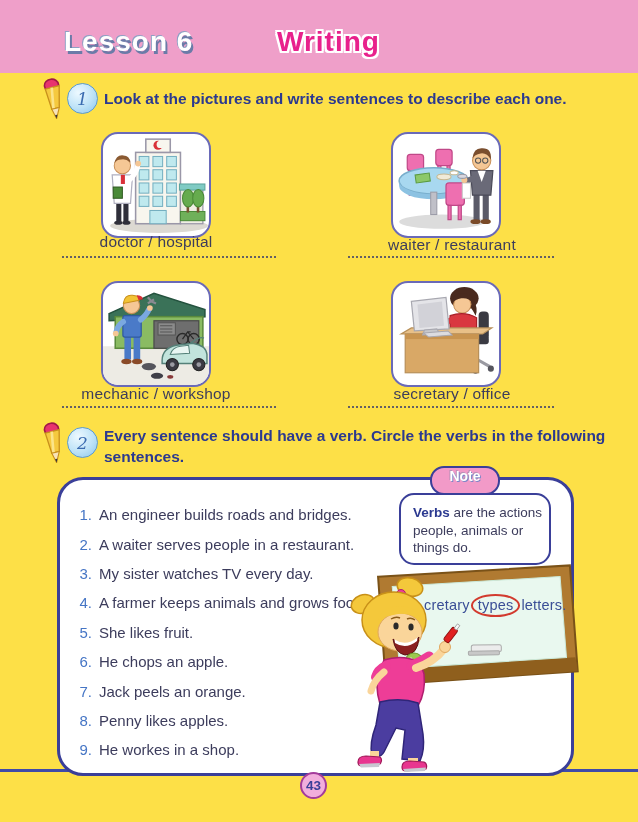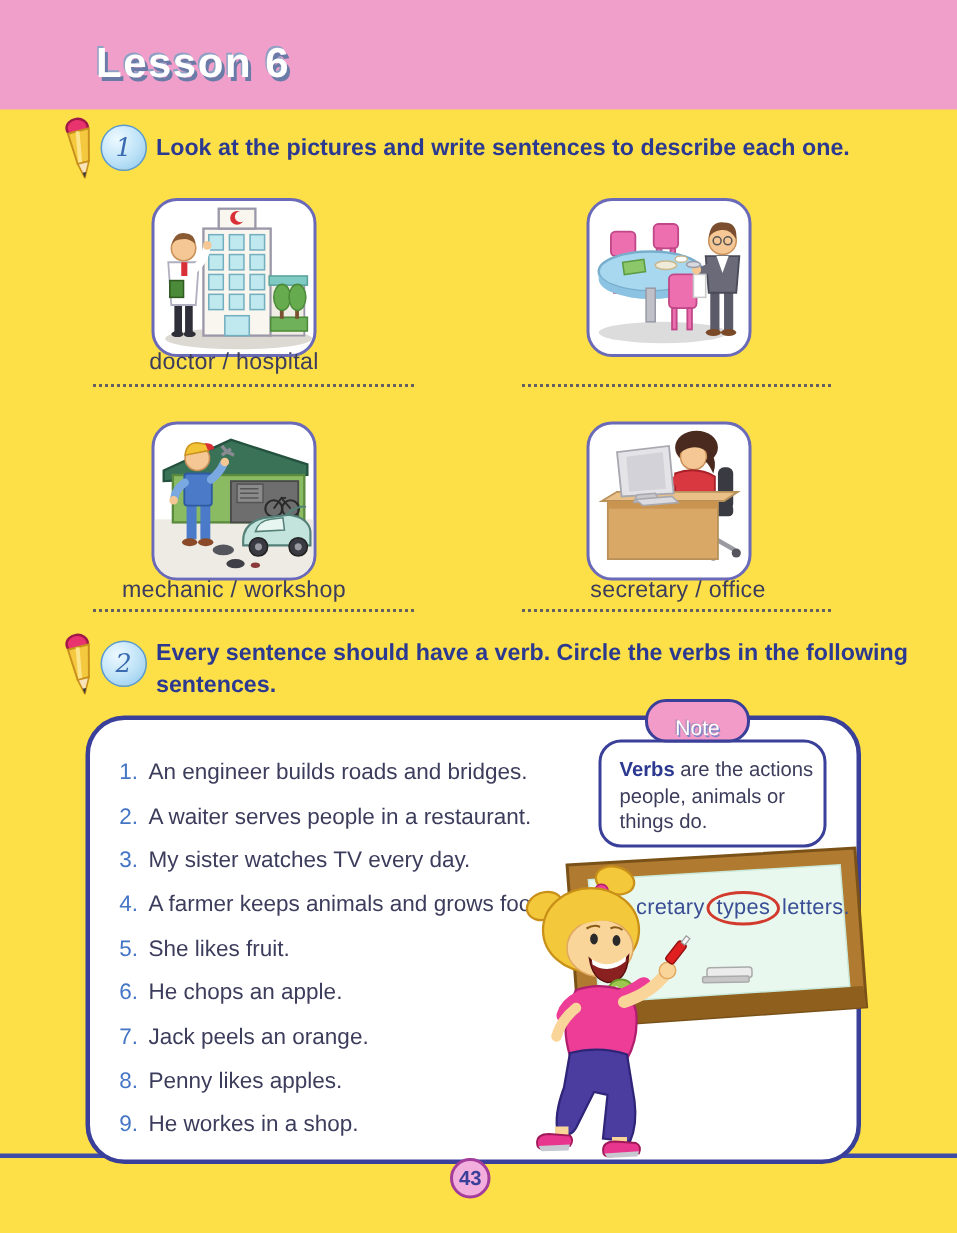--- a/index.html
+++ b/index.html
@@ -27,22 +27,22 @@
   .pic-frame{position:absolute;width:106px;height:102px;border:2px solid #6A6AB8;border-radius:17px;
         background:#ffffff;overflow:hidden;}
   .pic-frame svg{display:block;width:100%;height:100%;}
   .caption{position:absolute;width:212px;text-align:center;font-size:15.5px;color:#3C3C5C;letter-spacing:.2px;}
   .answer-dots{position:absolute;height:4px;border-bottom:2.5px dotted #4A4A6A;opacity:.85;}
 
   
   .big-box{position:absolute;left:57px;top:477px;width:511px;height:293px;border:3px solid #3A3F99;
         border-radius:26px;background:#ffffff;z-index:1;}
   .note-pill{position:absolute;left:430px;top:466px;width:66px;height:25px;background:#F29AC8;
-        border:2.5px solid #3A3F99;border-radius:14px;display:flex;align-items:flex-end;justify-content:center;
-        font-size:14px;font-weight:normal;color:#ffffff;z-index:5;
+        border:2.5px solid #3A3F99;border-radius:14px;display:flex;align-items:flex-start;justify-content:center;
+        font-size:14px;font-weight:bold;color:#ffffff;z-index:5;
         text-shadow:1px 1px 0 #7B86C8,-1px -1px 0 #B992B8;}
   .note-box{position:absolute;left:399px;top:493px;width:152px;height:72px;border:2.5px solid #3A3F99;
         border-radius:15px;background:#ffffff;z-index:2;padding:9px 6px 0 12px;box-sizing:border-box;
         font-size:13.5px;line-height:17.5px;color:#3C3C5C;}
   .note-box b{color:#2B3990;margin-top:32px;}
 
   .sentence-list{position:absolute;left:76px;top:500px;width:335px;margin:0;padding:0;list-style:none;z-index:2;}
   .sentence-list li{display:flex;height:29.4px;align-items:center;font-size:15px;color:#3C3C5C;}
   .snum{color:#4575C5;margin-right:7px;min-width:16px;text-align:right;}
 
@@ -59,20 +59,21 @@
         background:#F2AEDC;border:2.5px solid #A43C9B;display:flex;align-items:center;justify-content:center;
         font-size:13.5px;font-weight:bold;color:#3A3F99;z-index:6;box-sizing:border-box;}
 </style>
 </head>
 <body>
 
 <div class="page">
 
   <div class="banner">
     <div class="lesson-title">Lesson 6</div>
+    <div class="subject-title">Writing</div>
   </div>
 
   <svg class="ex-pencil" style="left:43px;top:77px;" viewBox="0 0 22 38">
     <g transform="rotate(-6 11 19)">
       <ellipse cx="9" cy="7" rx="6.5" ry="5.5" fill="#E8336E" stroke="#A01848" stroke-width="1.5"></ellipse>
       <path d="M3 10 L16 8 L14 28 L7 29 Z" fill="#F5C93F" stroke="#C8901C" stroke-width="1.2"></path>
       <path d="M9 9.2 L8.6 28.4" stroke="#FBE48A" stroke-width="2.4" fill="none"></path>
       <polygon points="7,29 14,28 10.5,38" fill="#F8E4B8" stroke="#C8901C" stroke-width="1"></polygon>
       <polygon points="9.4,34.6 11.6,34.4 10.5,38" fill="#3A3A3A"></polygon>
     </g>
@@ -164,20 +165,21 @@
         <ellipse cx="68" cy="41.5" rx="4.5" ry="2" fill="#D8D8E0" stroke="#9A9AA6"></ellipse>
         <circle cx="87" cy="26" r="9" fill="#F5C795" stroke="#C89058" stroke-width="1"></circle>
         <path d="M78 24 Q79 13 88 14 Q97 14 96 25 Q92 18 86 19 Q80 20 78 24 Z" fill="#7A4E2E"></path>
         <circle cx="83.5" cy="26" r="2.6" fill="none" stroke="#555" stroke-width="1"></circle>
         <circle cx="90.5" cy="26" r="2.6" fill="none" stroke="#555" stroke-width="1"></circle>
       </g>
     </svg>
   </div>
 
   <div class="caption" style="left:50px;top:233px;">doctor / hospital</div>
+  <div class="caption" style="left:346px;top:236px;">waiter / restaurant</div>
   <div class="answer-dots" style="left:62px;top:252px;width:214px;"></div>
   <div class="answer-dots" style="left:348px;top:252px;width:206px;"></div>
 
   <div class="pic-frame" style="left:101px;top:281px;">
     <svg viewBox="0 0 104 100">
       <rect x="0" y="62" width="104" height="38" fill="#EDEBE4"></rect>
       <polygon points="6,30 50,10 100,26 100,33 6,37" fill="#3A7258" stroke="#24523E" stroke-width="1.5"></polygon>
       <rect x="12" y="33" width="86" height="31" fill="#8ABB62" stroke="#5A8A3C" stroke-width="1.5"></rect>
       <rect x="50" y="37" width="44" height="27" fill="#6E6E6E" stroke="#4A4A4A" stroke-width="1.2"></rect>
       <rect x="54" y="39" width="17" height="12" fill="#8A8A8A" stroke="#555"></rect>

